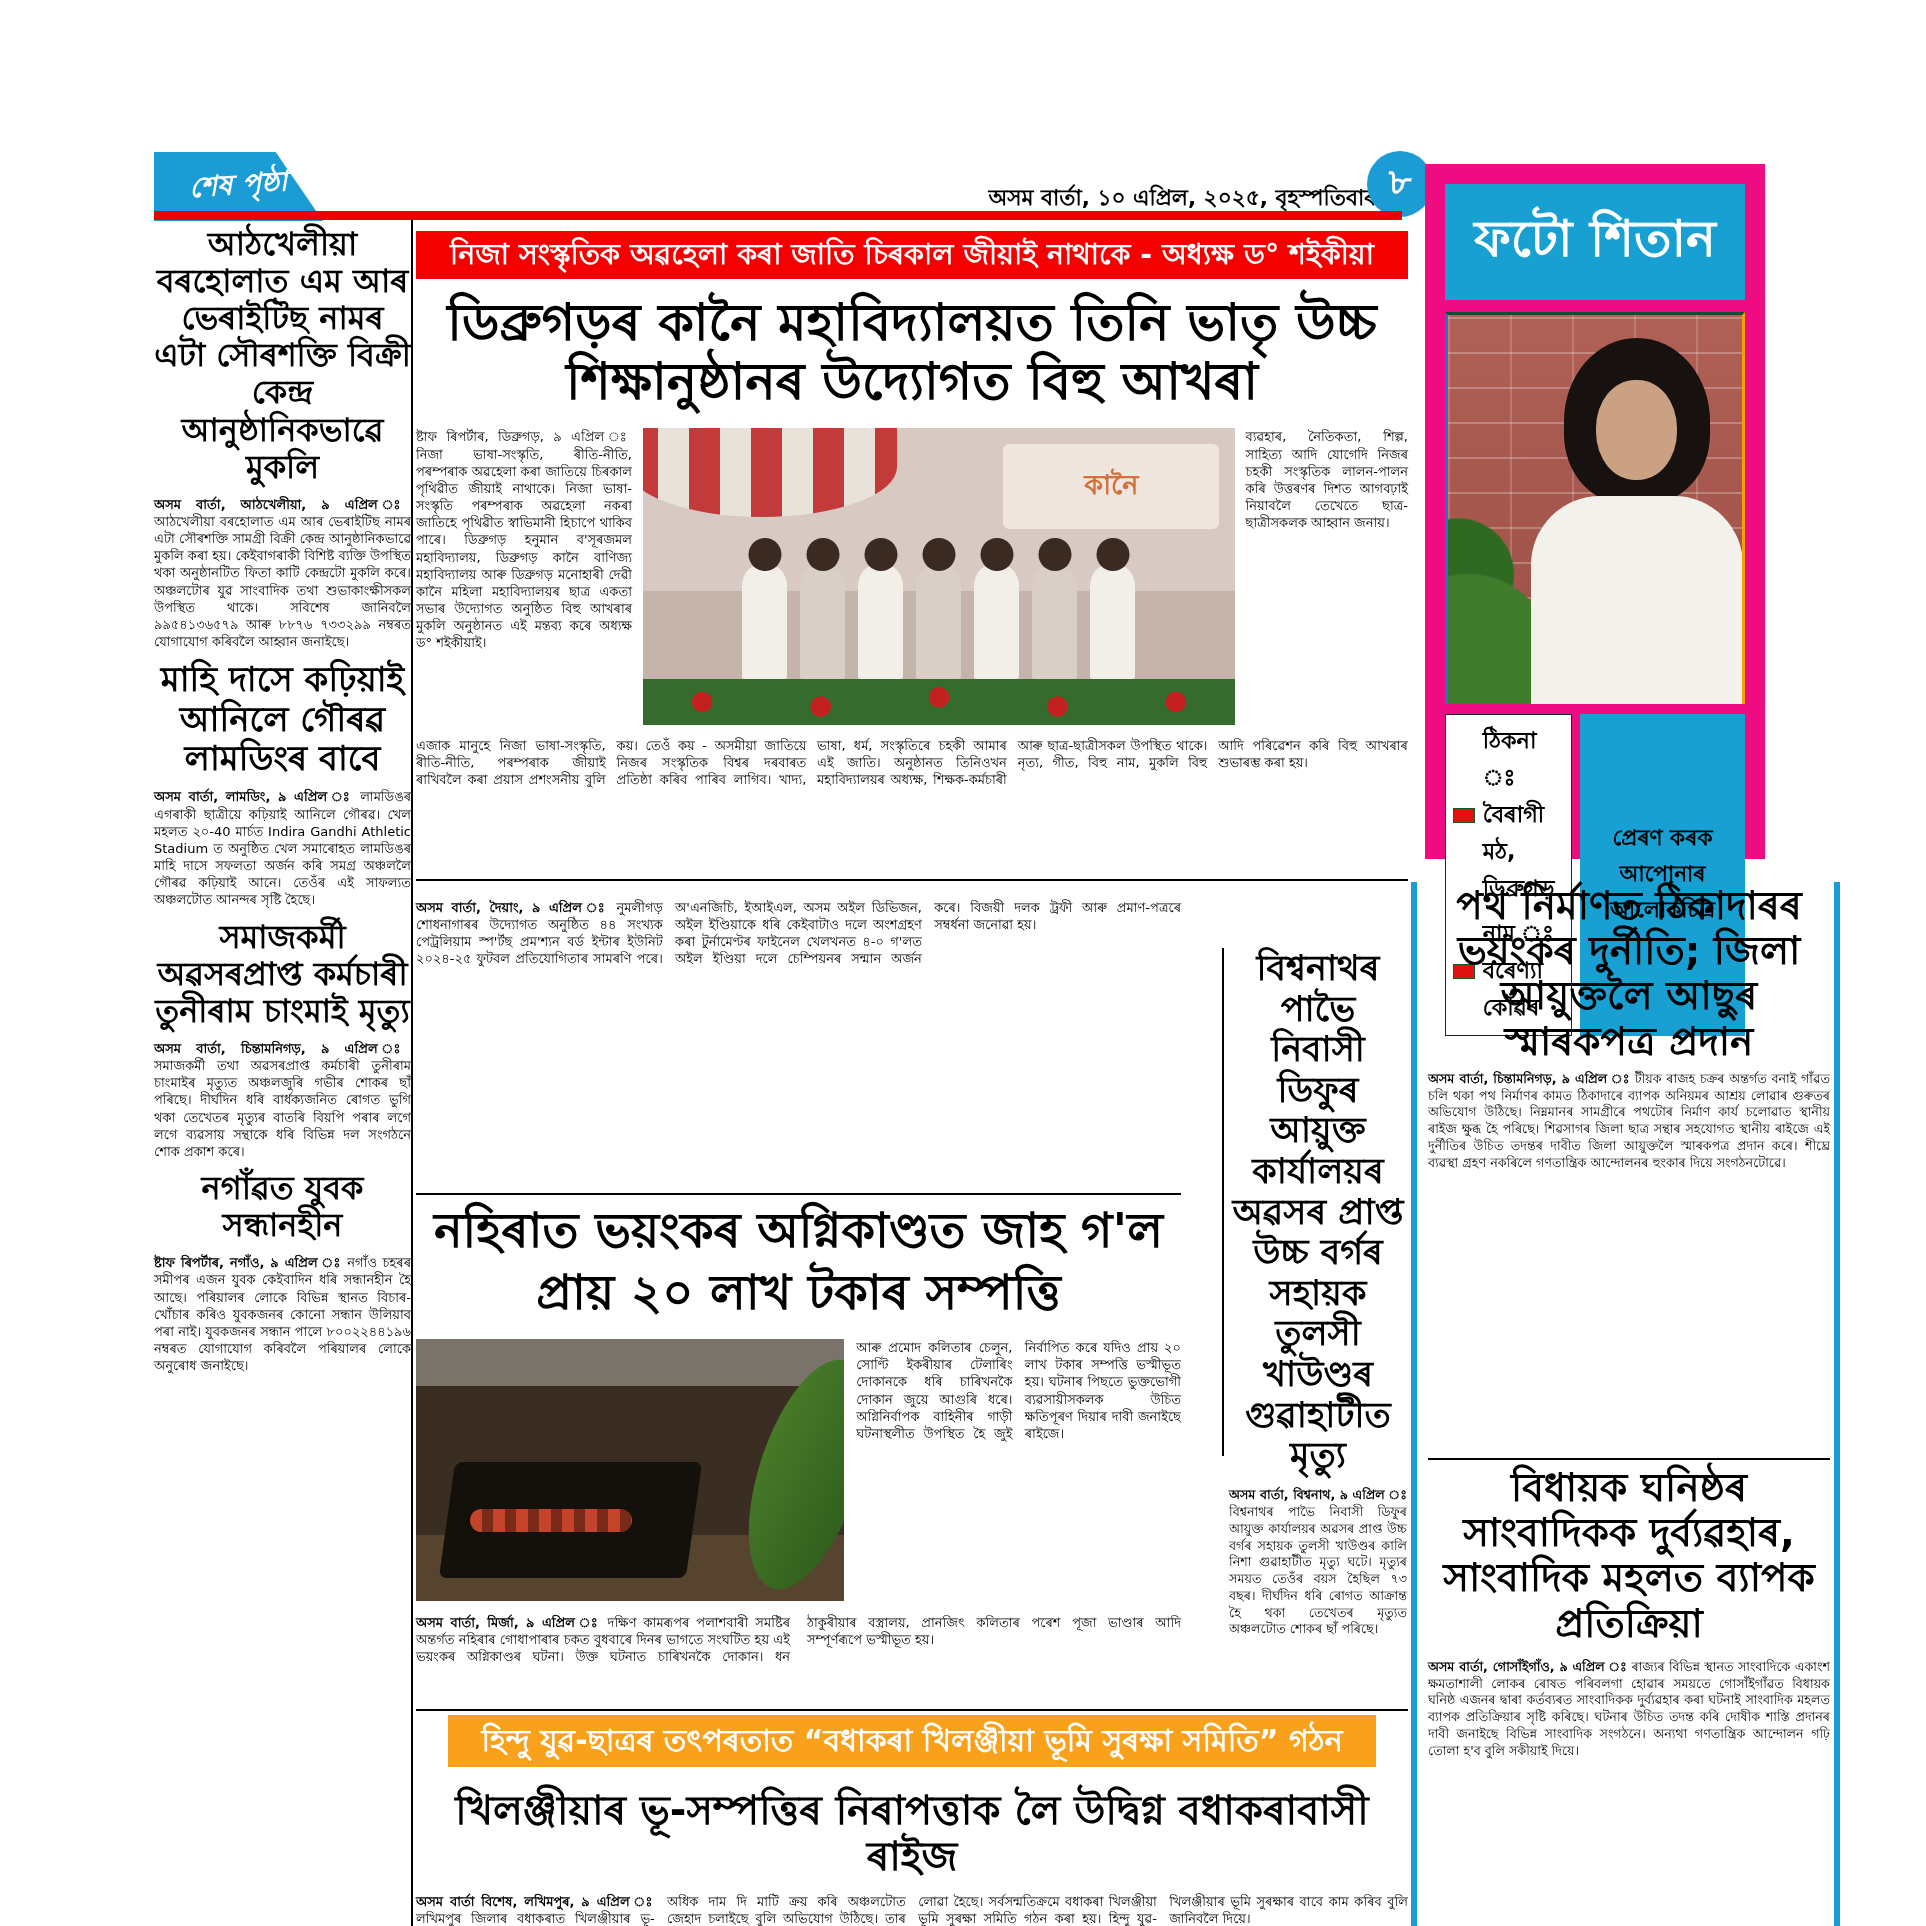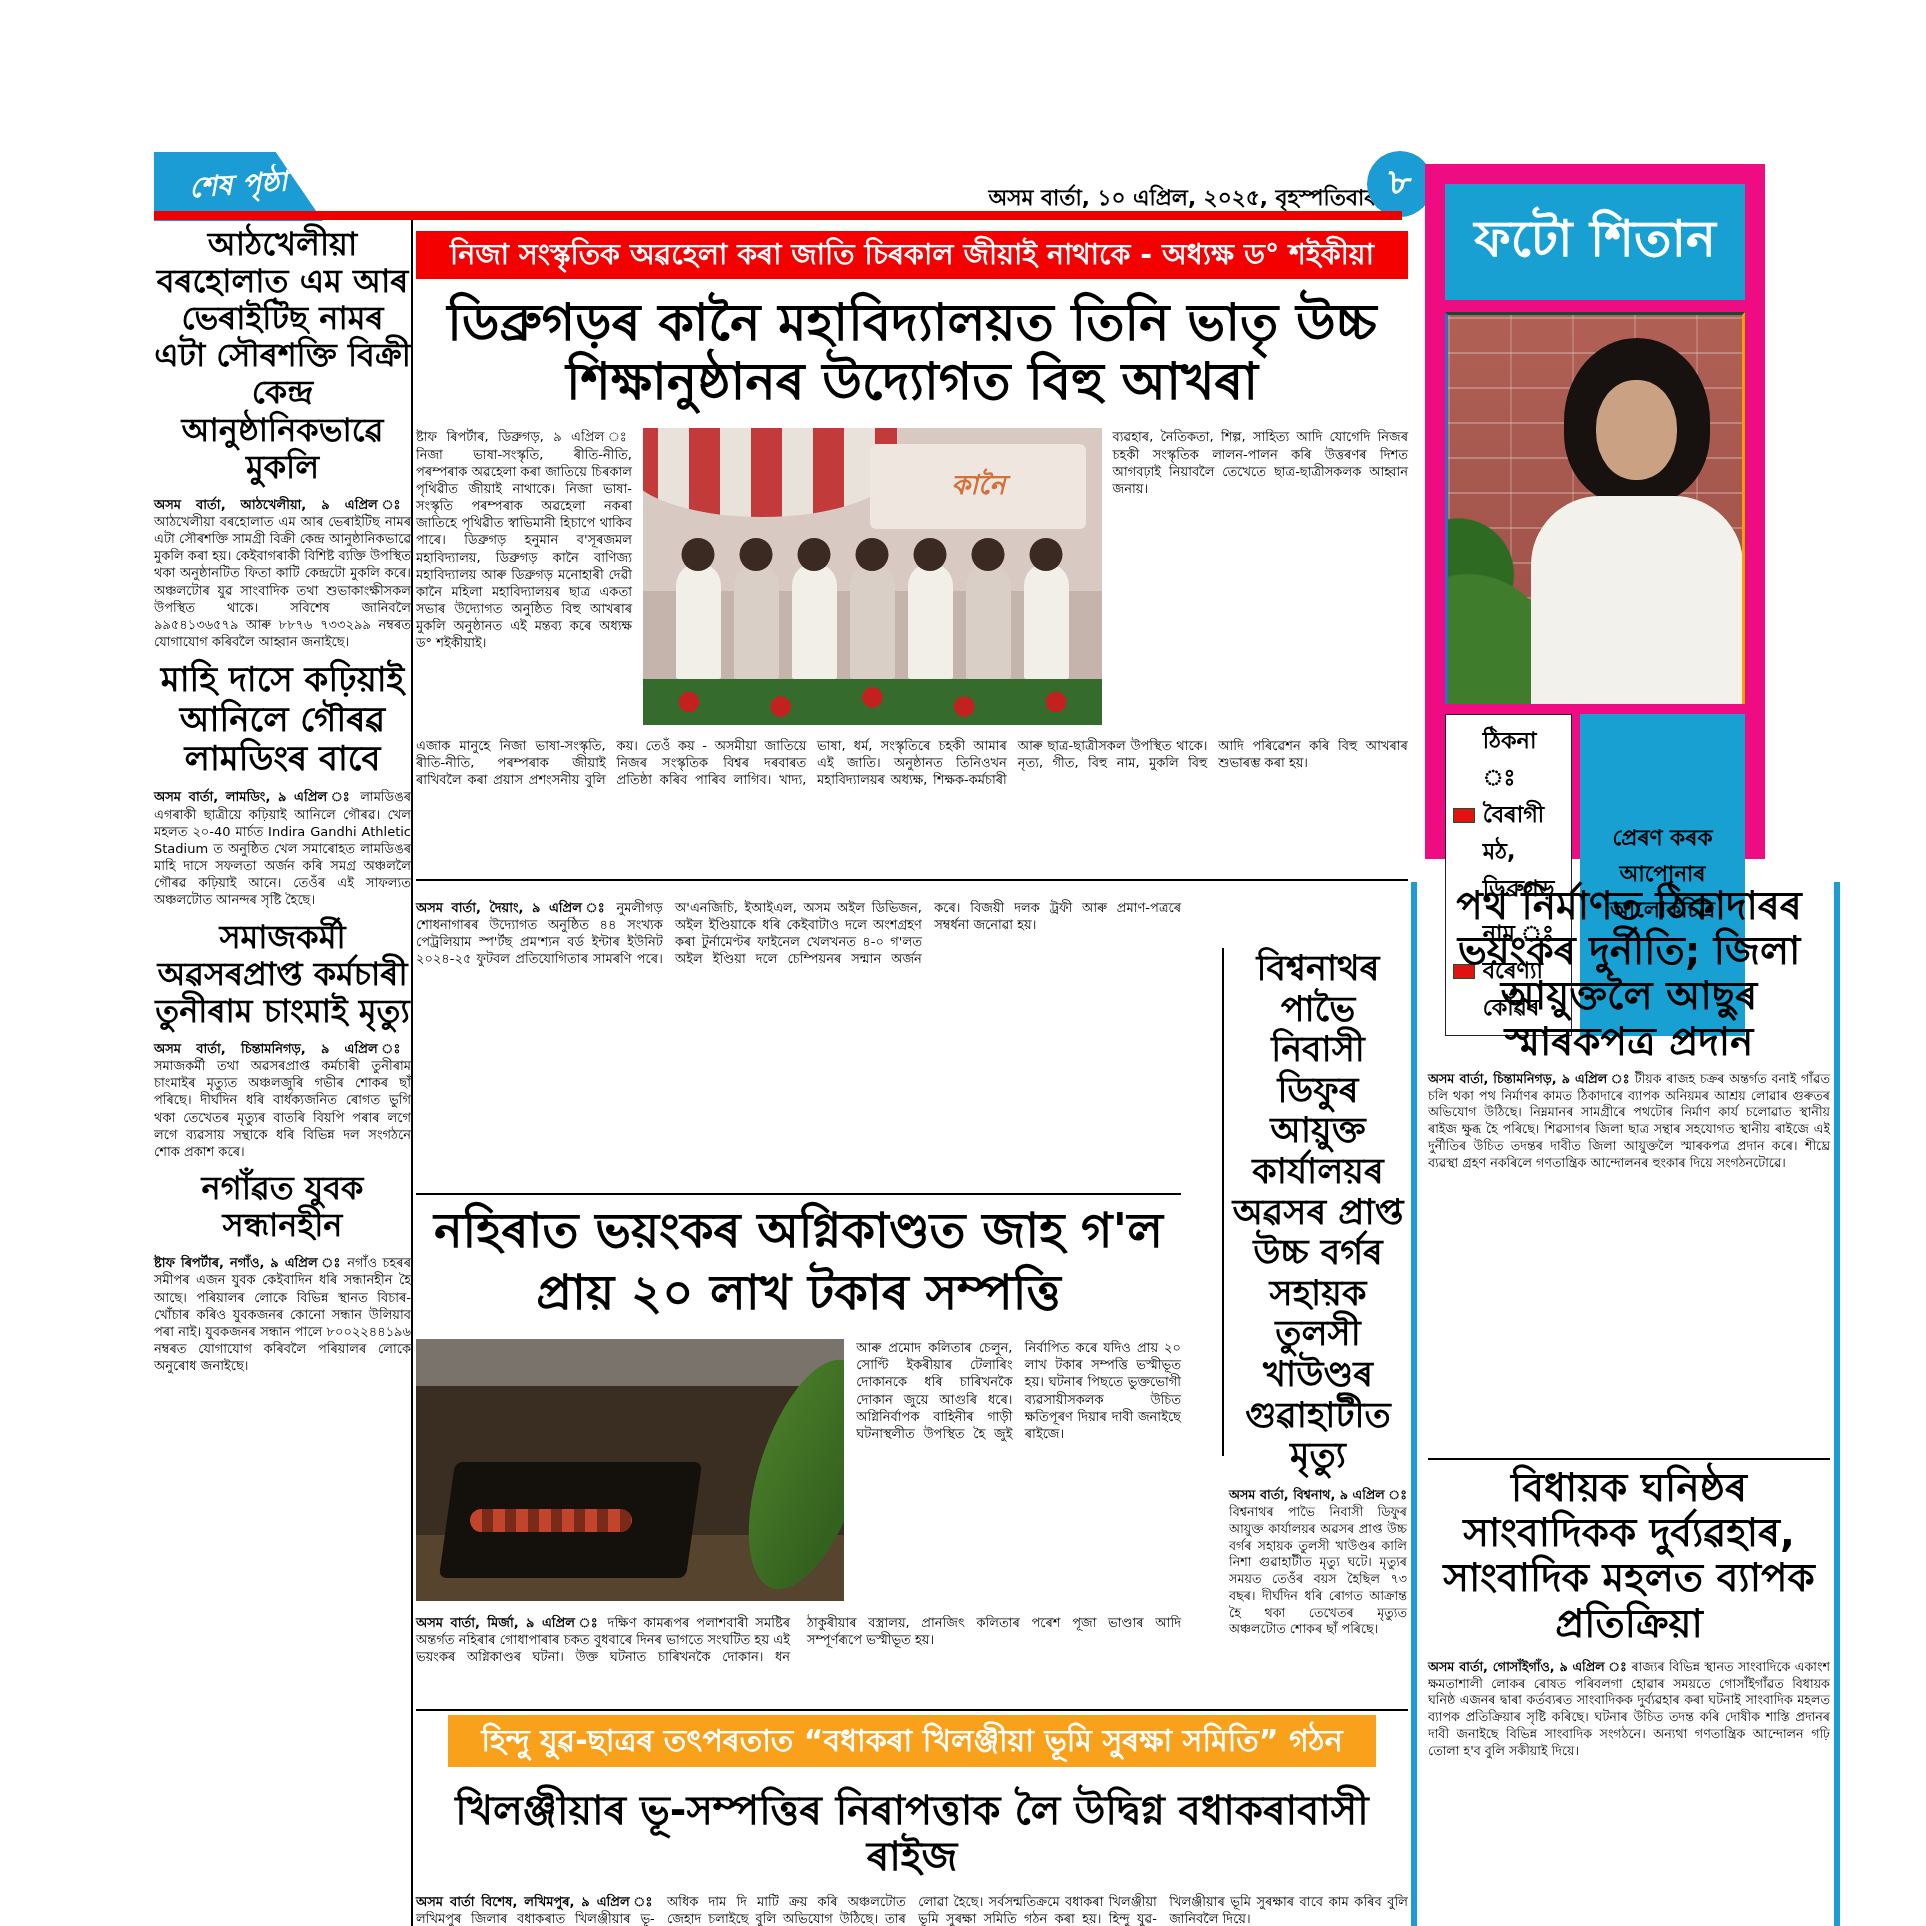--- a/index.html
+++ b/index.html
@@ -49,22 +49,22 @@
   .col-left{position:absolute;left:154px;top:216px;width:257px;}
   .col-left .hl{font-size:32px;margin:10px 0;}
   .col-left .hl.small{font-size:34px;}
   
   .lead{position:absolute;left:416px;top:231px;width:992px;}
   .lead-kicker{background:#f40000;color:#fff;font-size:28.5px;font-weight:bold;text-align:center;
     padding:7.7px 4.6px;line-height:1.15;}
   .lead-hl{font-size:51px;margin-top:14px;}
   .lead-top{display:flex;gap:10.8px;margin-top:17px;}
   .lead-col{width:216px;}
-  .lead-photo{width:459px;height:297px;flex:0 0 auto;position:relative;overflow:hidden;
-    background:linear-gradient(#d8c9c2 0 55%,#c4b4ac 55% 100%);font-style:italic;}
+  .lead-photo{width:592px;height:297px;flex:0 0 auto;position:relative;overflow:hidden;
+    background:linear-gradient(#d8c9c2 0 55%,#c4b4ac 55% 100%);}
   .canopy{position:absolute;left:-15.4px;top:-11.6px;width:270px;height:100px;
     background:repeating-linear-gradient(90deg,#c23a3a 0 31px,#e8e2da 31px 62px);border-radius:0 0 50% 50%;}
   .banner-bg{position:absolute;right:15.4px;top:15.4px;width:216px;height:85px;background:#efe6df;
     border-radius:6.2px;display:flex;align-items:center;justify-content:center;color:#d4703a;
     font-size:27px;font-weight:bold;}
   .crowd{position:absolute;left:0;bottom:46px;width:100%;height:127px;display:flex;gap:13px;
     align-items:flex-end;justify-content:center;}
   .person{width:45px;height:116px;border-radius:23px 23px 2.3px 2.3px;background:#f2efe9;position:relative;}
   .person::before{content:"";position:absolute;left:50%;top:-25px;transform:translateX(-50%);
     width:33px;height:33px;border-radius:50%;background:#3a2a22;}

